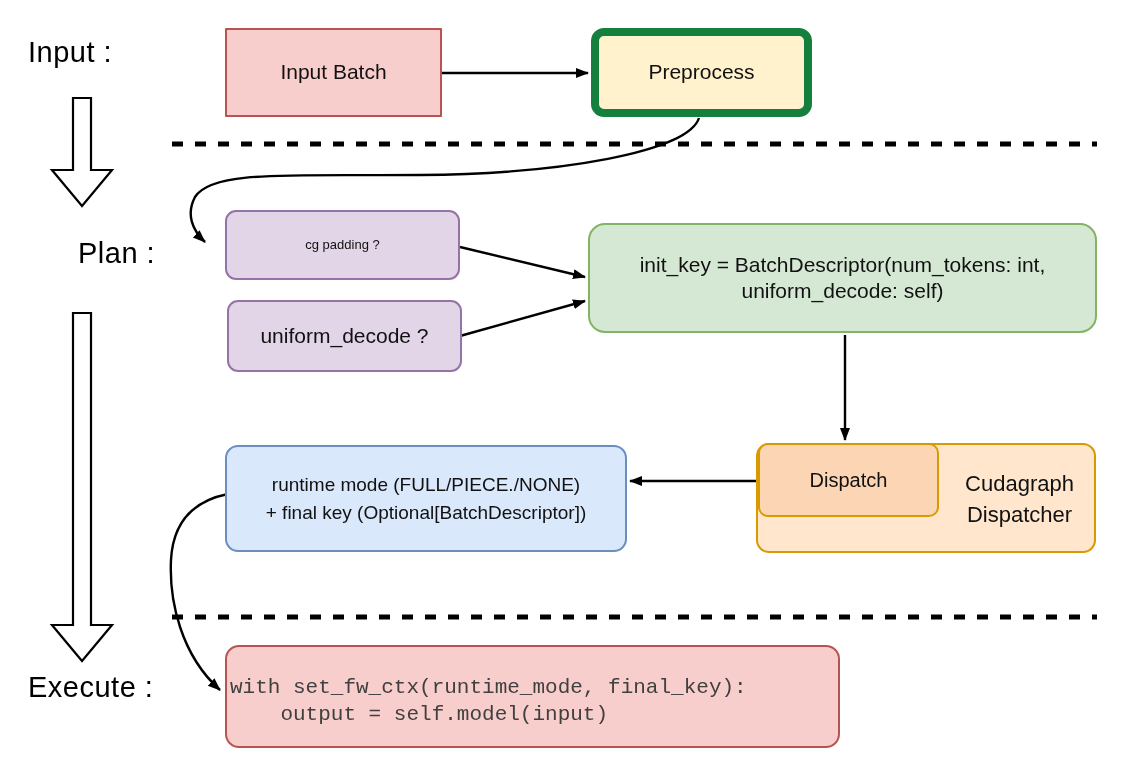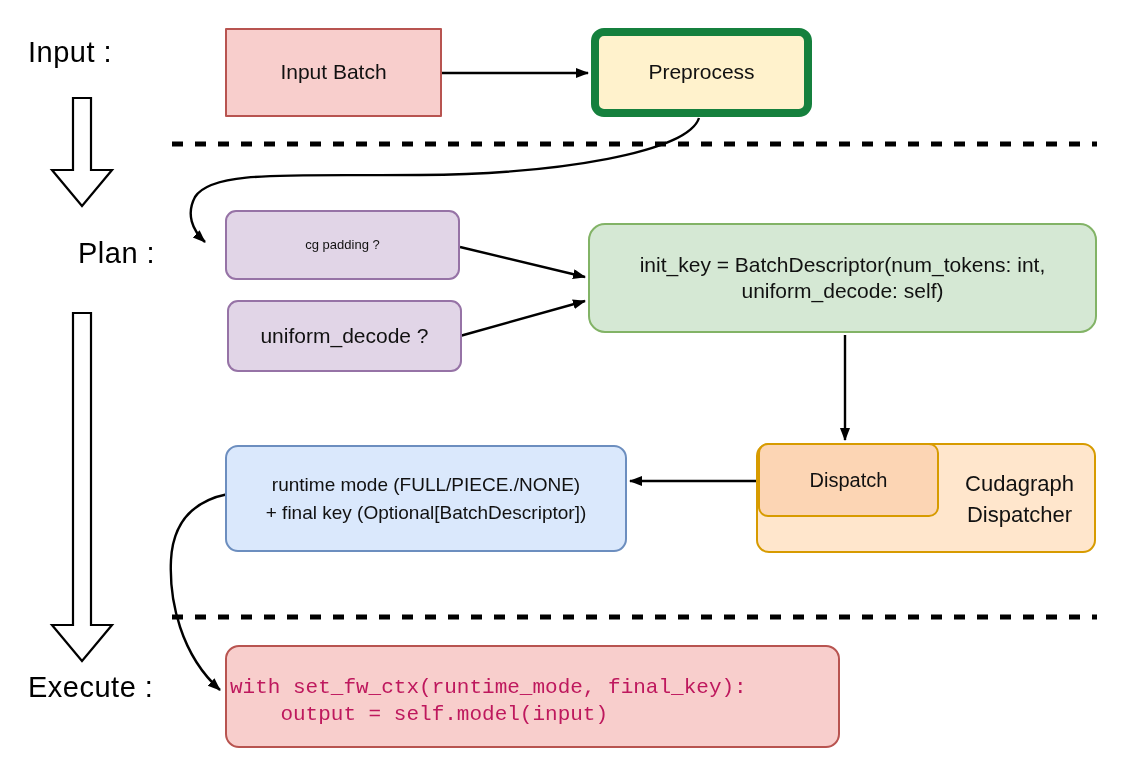--- a/index.html
+++ b/index.html
@@ -22,21 +22,21 @@
   .n-preprocess{left:591px;top:28px;width:221px;height:89px;background:#fff2cc;border:8px solid #15803d;border-radius:13px;font-size:21px;}
   .n-cg-padding{left:225px;top:210px;width:235px;height:70px;background:#e1d5e7;border:2px solid #9673a6;border-radius:11px;font-size:13px;}
   .n-uniform-decode{left:227px;top:300px;width:235px;height:72px;background:#e1d5e7;border:2px solid #9673a6;border-radius:11px;font-size:21px;}
   .n-init-key{left:588px;top:223px;width:509px;height:110px;background:#d5e8d4;border:2px solid #82b366;border-radius:17px;font-size:21px;}
   .n-cudagraph{left:756px;top:443px;width:340px;height:110px;background:#ffe6cc;border:2px solid #d79b00;border-radius:13px;}
   .n-cudagraph-label{position:absolute;left:183px;top:0;width:157px;height:110px;display:flex;flex-direction:column;align-items:center;justify-content:center;font-size:22px;line-height:1.4;}
   .n-dispatch{left:758px;top:443px;width:181px;height:74px;background:#fcd5b4;border:2px solid #d79b00;border-radius:10px;font-size:20px;}
   .n-runtime{left:225px;top:445px;width:402px;height:107px;background:#dae8fc;border:2px solid #6c8ebf;border-radius:13px;font-size:19px;line-height:1.45;}
   .n-execute{left:225px;top:645px;width:615px;height:103px;background:#f8cecc;border:2px solid #b85450;border-radius:14px;
     align-items:flex-start;justify-content:center;padding:10px 2px 0 3px;
-    font-family:"Liberation Mono",monospace;font-size:21px;line-height:1.26;color:#be185d;text-align:left;}
+    font-family:"Liberation Mono",monospace;font-size:21px;line-height:1.26;color:#404040;text-align:left;}
   .code-line{white-space:pre;}
   .lbl-input{left:28px;top:36px;}
   .lbl-plan{left:42px;top:237px;margin-left:36px;}
   .lbl-execute{left:28px;top:671px;}
 </style>
 </head>
 <body>
 
 <div class="canvas">
 

